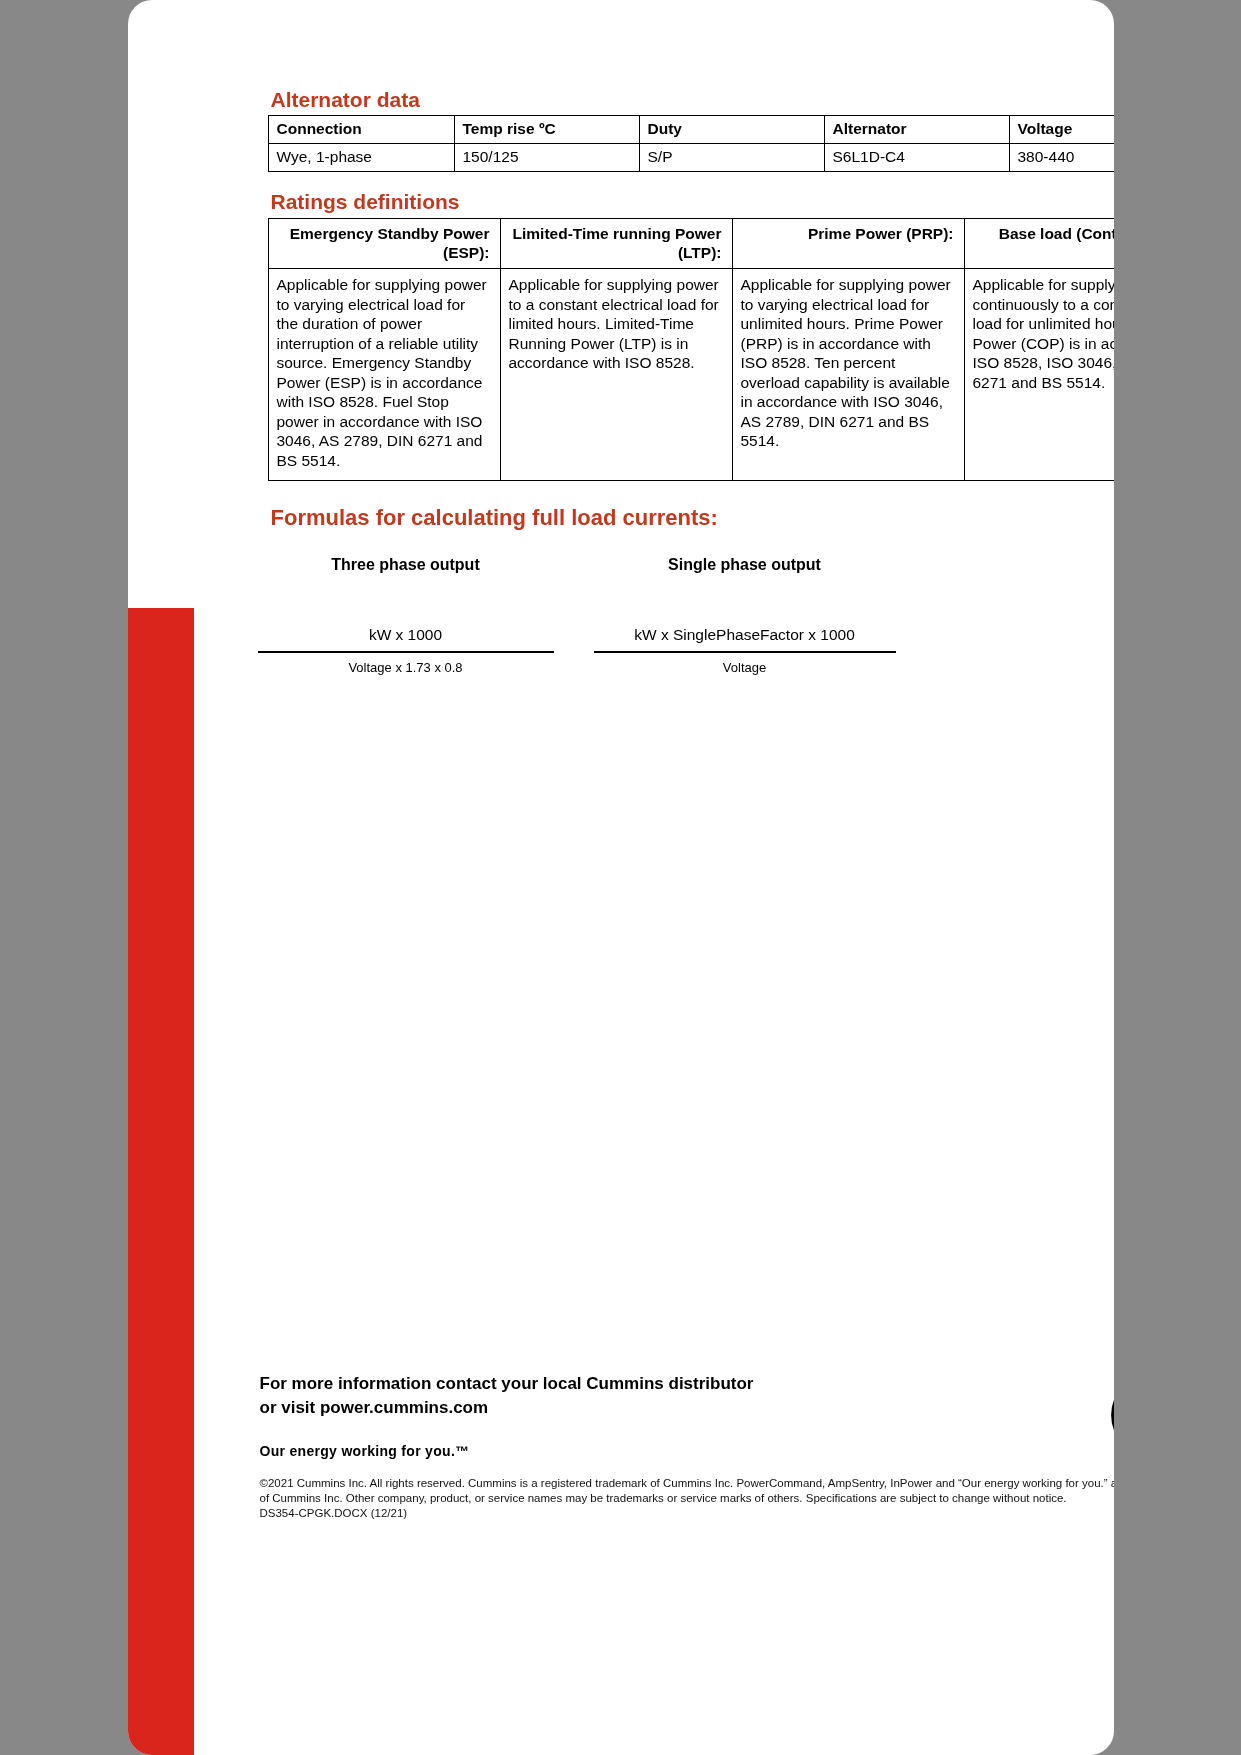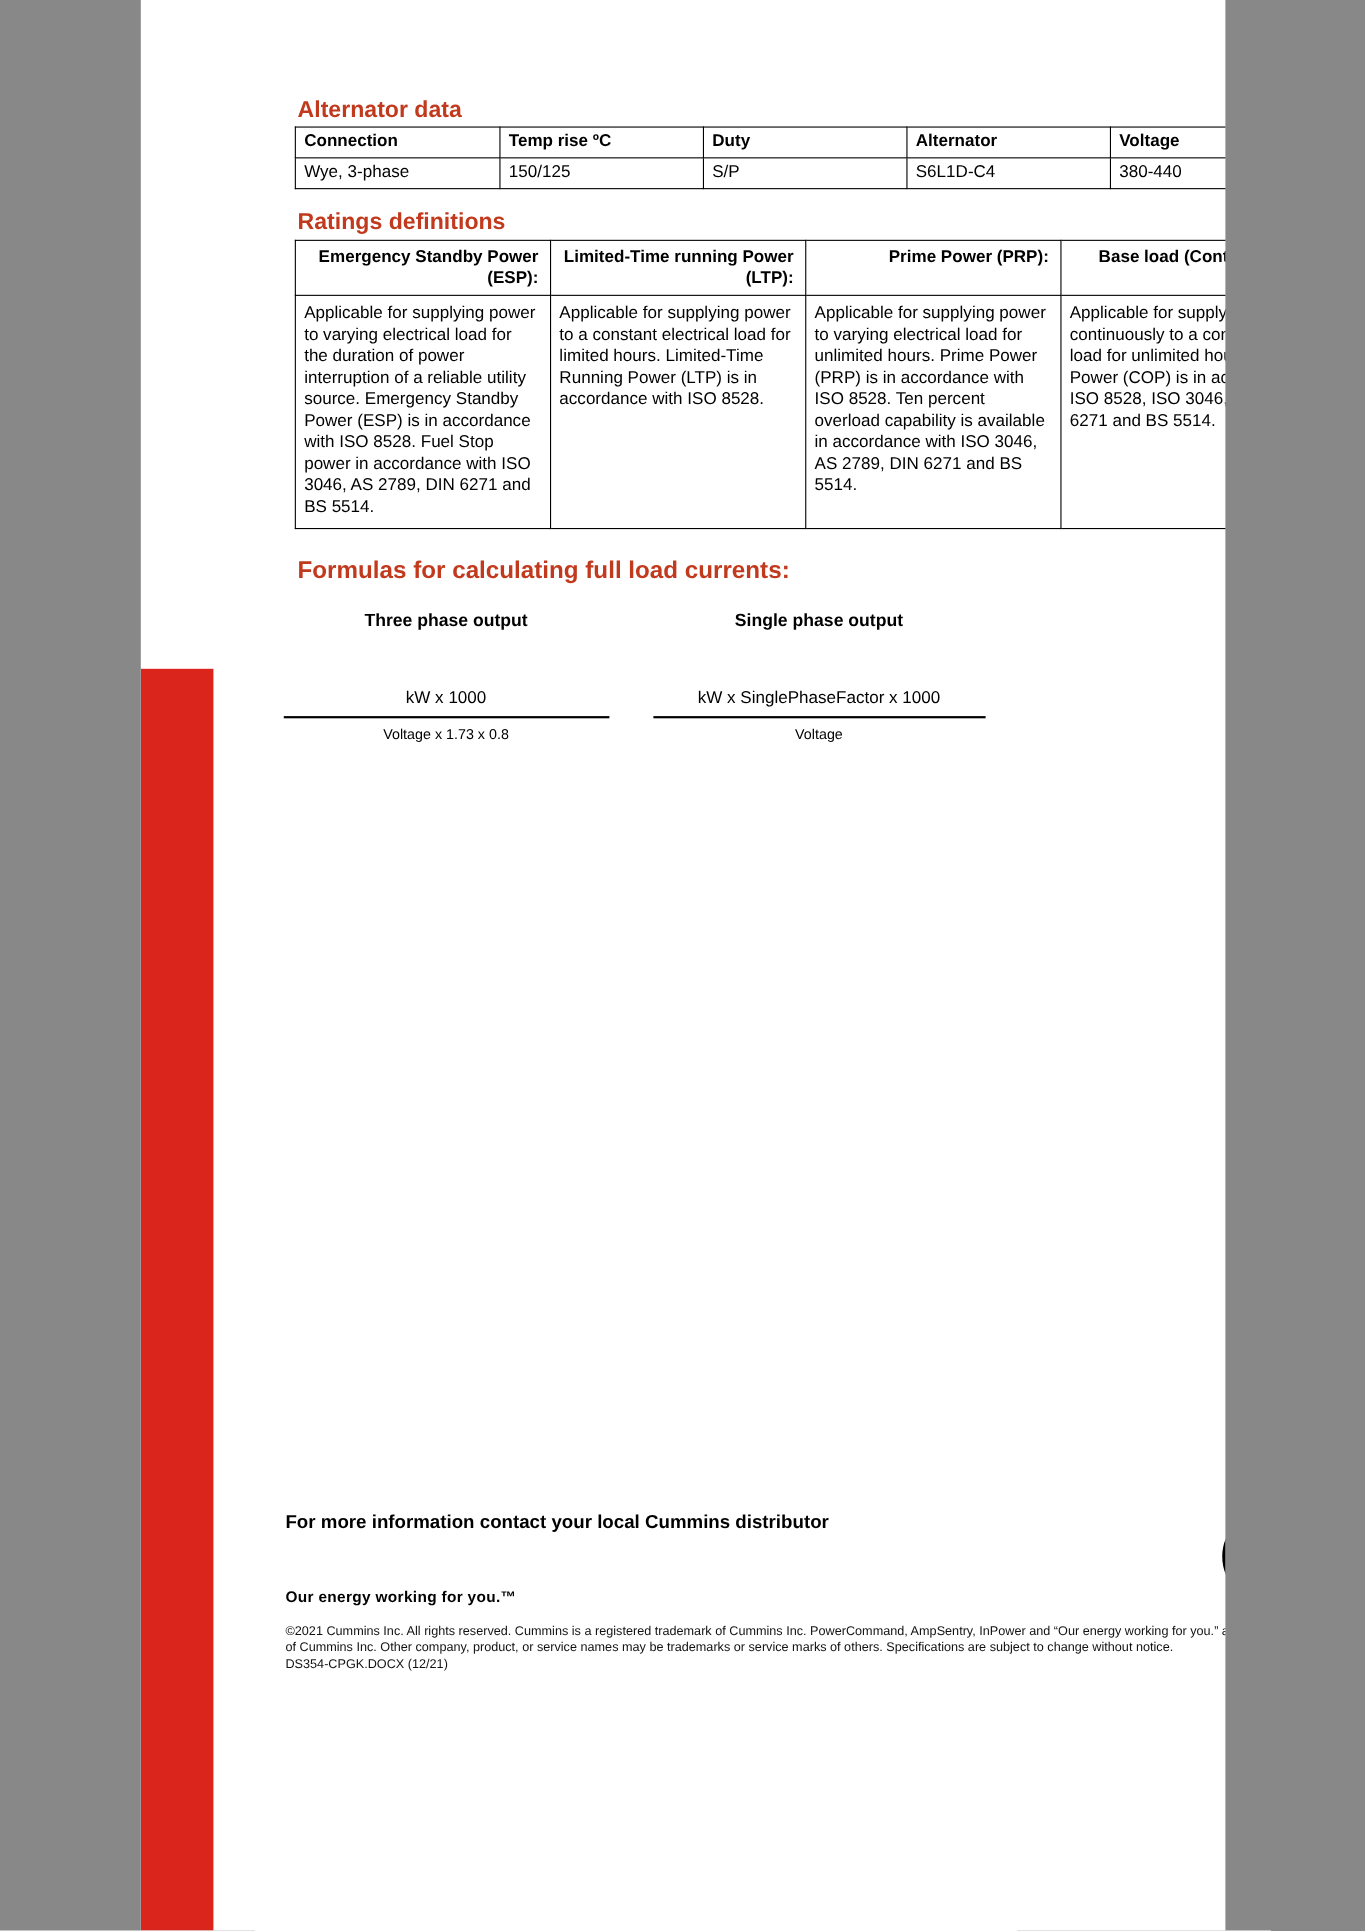--- a/index.html
+++ b/index.html
@@ -1,19 +1,19 @@
 <!DOCTYPE html>
 <html><head>
 <meta charset="utf-8">
 <style>
   * { margin:0; padding:0; box-sizing:border-box; }
   body { background:#888; font-family:"Liberation Sans", sans-serif; }
   .page {
     position:relative; width:986px; height:1755px; background:#ffffff;
-    margin:0 auto; overflow:hidden; color:#000;
+    margin:0 auto; overflow:hidden; color:#000;border-radius:24px;
   }
   .red-bar { position:absolute; left:0; top:608px; width:66px; height:1147px; background:#da251c; }
 
   .section-title {
     position:absolute; font-size:21px; font-weight:bold; color:#c23a1e;
   }
   #alt-title { left:143px; top:88px; }
   #ratings-title { left:143px; top:190px; }
   #formulas-title { left:143px; top:505px; font-size:22px; }
 
@@ -76,21 +76,21 @@
       <tr>
         <th>Connection</th>
         <th>Temp rise ºC</th>
         <th>Duty</th>
         <th>Alternator</th>
         <th>Voltage</th>
       </tr>
     </thead>
     <tbody>
       <tr>
-        <td>Wye, 3-phase</td>
+        <td>Wye, 1-phase</td>
         <td>150/125</td>
         <td>S/P</td>
         <td>S6L1D-C4</td>
         <td>380-440</td>
       </tr>
     </tbody>
   </table>
 
   <h2 class="section-title" id="ratings-title">Ratings definitions</h2>
 
@@ -129,20 +129,21 @@
     </div>
     <div class="formula-block">
       <div class="formula-label">Single phase output</div>
       <div class="frac-num">kW x SinglePhaseFactor x 1000</div>
       <div class="frac-den">Voltage</div>
     </div>
   </div>
 
   <div class="footer-contact">
     <div>For more information contact your local Cummins distributor</div>
+    <div>or visit power.cummins.com</div>
   </div>
 
   <div class="tagline">Our energy working for you.™</div>
 
   <div class="copyright">
     <div>©2021 Cummins Inc. All rights reserved. Cummins is a registered trademark of Cummins Inc. PowerCommand, AmpSentry, InPower and “Our energy working for you.” are trademarks of Cummins Inc. Other company, product, or service names may be trademarks or service marks of others. Specifications are subject to change without notice.</div>
     <div class="doc-code">DS354-CPGK.DOCX (12/21)</div>
   </div>
 
   <div class="logo">

